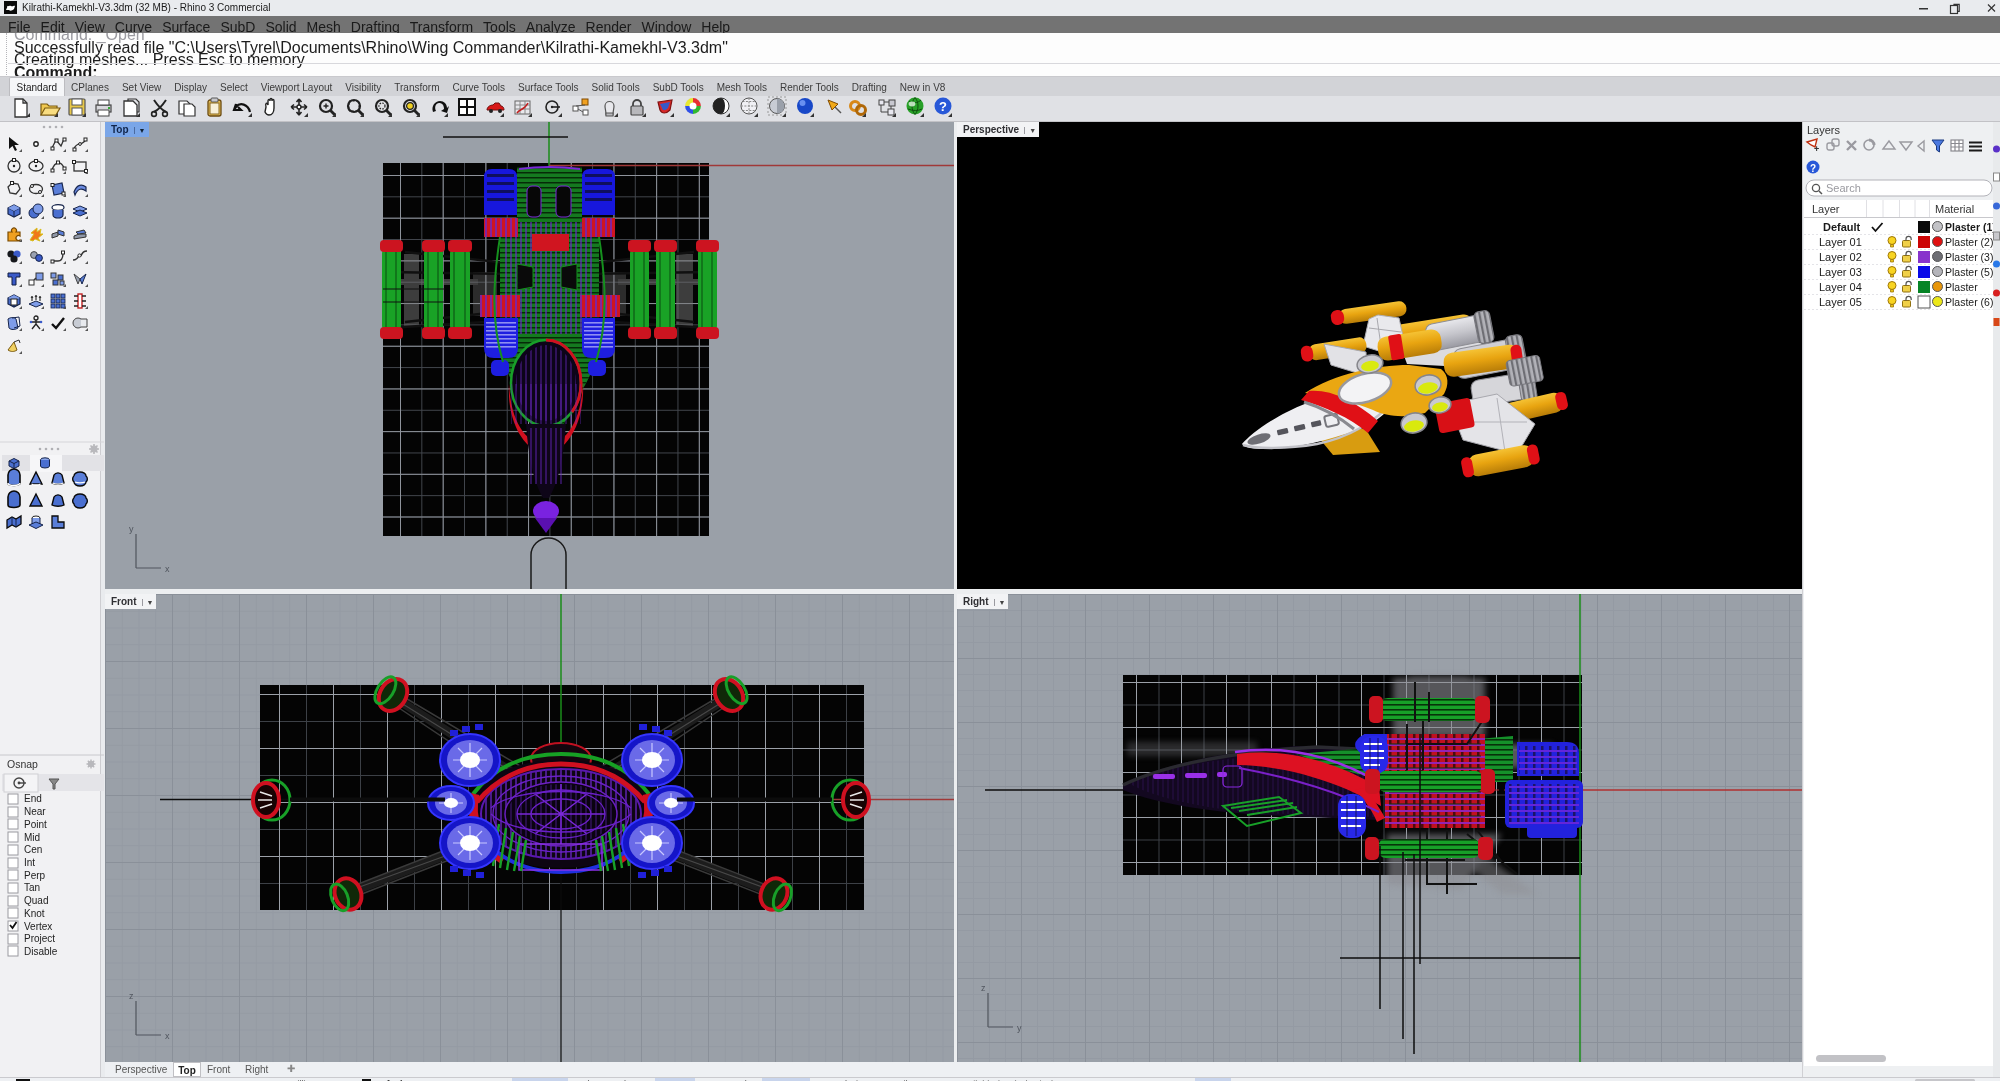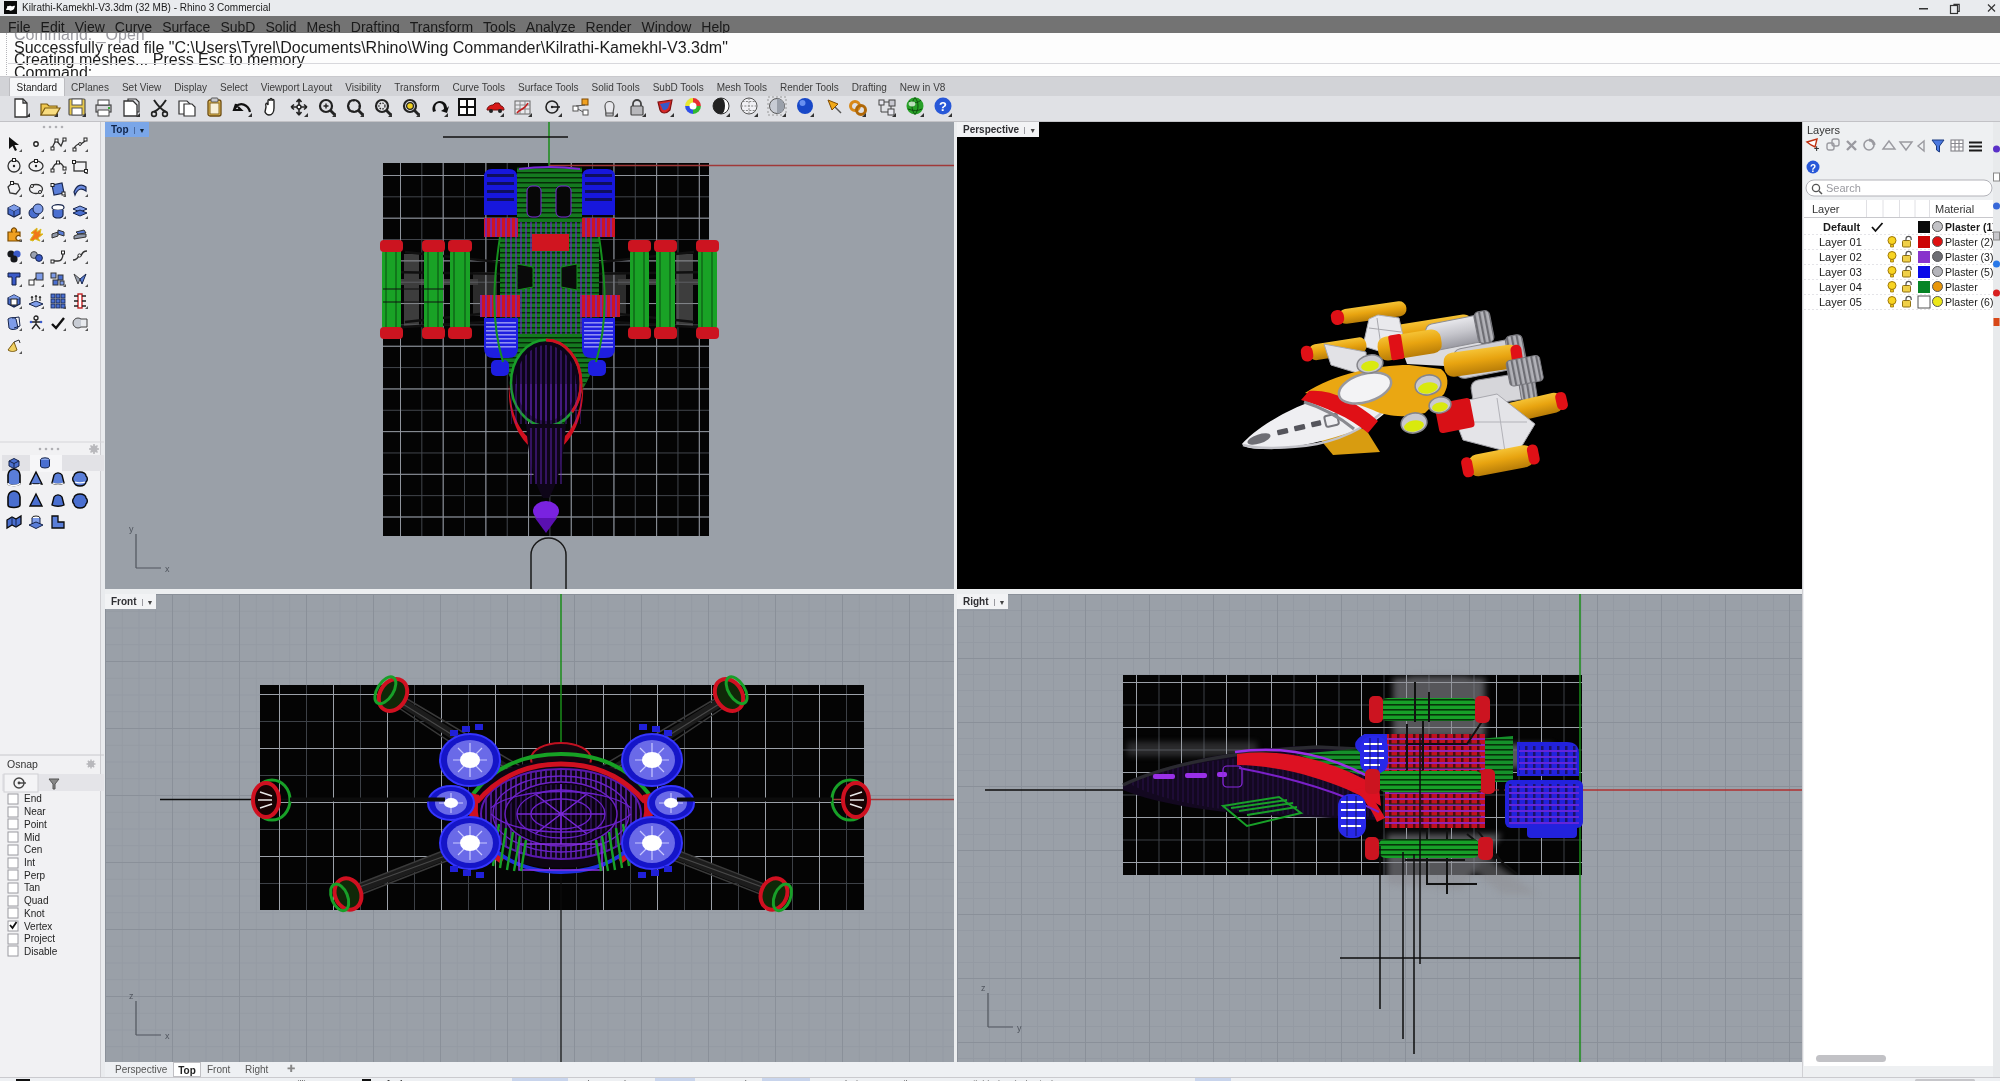--- a/index.html
+++ b/index.html
@@ -46,21 +46,21 @@
   <path d="M158 4.5 l7 7 M165 4.5 l-7 7" stroke="#333" stroke-width="1.2"></path>
  </svg>
 </div>
 <div class="abs" id="menubar"><span style="padding-left:8px">File</span><span>Edit</span><span>View</span><span>Curve</span><span>Surface</span><span>SubD</span><span>Solid</span><span>Mesh</span><span>Drafting</span><span>Transform</span><span>Tools</span><span>Analyze</span><span>Render</span><span>Window</span><span>Help</span></div>
 <div class="abs" id="cmd">
  <div class="abs" style="left:0;top:0;width:7px;height:44px;border-right:1px dotted #b5b5b9"></div>
  <div class="abs" style="left:14px;top:-7px;color:#9a9aa0">Command: _Open</div>
  <div class="abs" style="left:14px;top:6px">Successfully read file "C:\Users\Tyrel\Documents\Rhino\Wing Commander\Kilrathi-Kamekhl-V3.3dm"</div>
  <div class="abs" style="left:14px;top:18px">Creating meshes... Press Esc to memory</div>
  <div class="abs" style="left:8px;top:30px;width:1992px;border-top:1px solid #d8d8dc"></div>
- <div class="abs" style="left:14px;top:31px;font-weight:normal">Command:</div>
+ <div class="abs" style="left:14px;top:31px;font-weight:bold">Command:</div>
 </div>
 <div class="abs" id="tabs"><span class="act" style="margin-left:9px">Standard</span><span>CPlanes</span><span>Set View</span><span>Display</span><span>Select</span><span>Viewport Layout</span><span>Visibility</span><span>Transform</span><span>Curve Tools</span><span>Surface Tools</span><span>Solid Tools</span><span>SubD Tools</span><span>Mesh Tools</span><span>Render Tools</span><span>Drafting</span><span>New in V8</span></div>
 <div class="abs" id="tools">
 <svg width="2000" height="25">
 <defs>
 <g id="mg">
           <circle cx="8" cy="8" r="6" fill="none" stroke="#222" stroke-width="2.2"></circle>
           <path d="M12.5 12.5 L17 17" stroke="#222" stroke-width="2.8"></path>
         </g>
 </defs>

